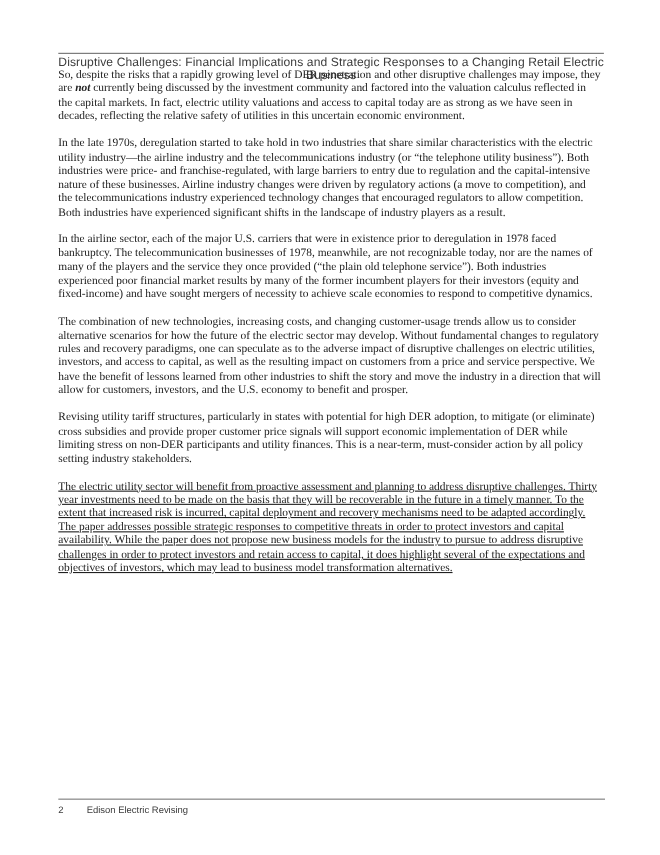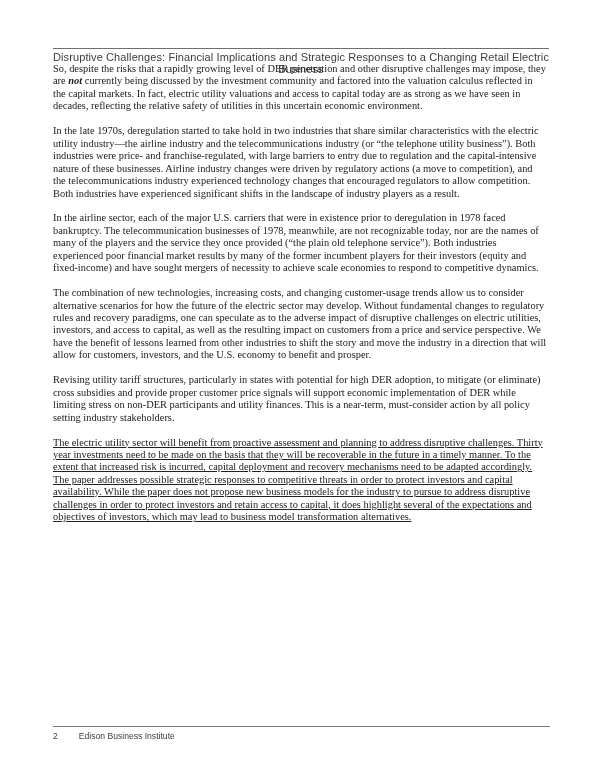--- a/index.html
+++ b/index.html
@@ -88,16 +88,16 @@
       <p><span>In the late 1970s, deregulation started to take hold in two industries that share similar characteristics with the electric utility industry—the airline industry and the telecommunications industry (or “the telephone utility business”). Both industries were price- and franchise-regulated, with large barriers to entry due to regulation and the capital-intensive nature of these businesses. Airline industry changes were driven by regulatory actions (a move to competition), and the telecommunications industry experienced technology changes that encouraged regulators to allow competition. Both industries have experienced significant shifts in the landscape of industry players as a result.</span></p>
       <p><span>In the airline sector, each of the major U.S. carriers that were in existence prior to deregulation in 1978 faced bankruptcy. The telecommunication businesses of 1978, meanwhile, are not recognizable today, nor are the names of many of the players and the service they once provided (“the plain old telephone service”). Both industries experienced poor financial market results by many of the former incumbent players for their investors (equity and fixed-income) and have sought mergers of necessity to achieve scale economies to respond to competitive dynamics.</span></p>
       <p><span>The combination of new technologies, increasing costs, and changing customer-usage trends allow us to consider alternative scenarios for how the future of the electric sector may develop. Without fundamental changes to regulatory rules and recovery paradigms, one can speculate as to the adverse impact of disruptive challenges on electric utilities, investors, and access to capital, as well as the resulting impact on customers from a price and service perspective. We have the benefit of lessons learned from other industries to shift the story and move the industry in a direction that will allow for customers, investors, and the U.S. economy to benefit and prosper.</span></p>
       <p><span>Revising utility tariff structures, particularly in states with potential for high DER adoption, to mitigate (or eliminate) cross subsidies and provide proper customer price signals will support economic implementation of DER while limiting stress on non-DER participants and utility finances. This is a near-term, must-consider action by all policy setting industry stakeholders.</span></p>
       <p><span>The electric utility sector will benefit from proactive assessment and planning to address disruptive challenges. Thirty year investments need to be made on the basis that they will be recoverable in the future in a timely manner. To the extent that increased risk is incurred, capital deployment and recovery mechanisms need to be adapted accordingly. The paper addresses possible strategic responses to competitive threats in order to protect investors and capital availability. While the paper does not propose new business models for the industry to pursue to address disruptive challenges in order to protect investors and retain access to capital, it does highlight several of the expectations and objectives of investors, which may lead to business model transformation alternatives.</span></p>
     </div>
 
   <div class="footer-rule"></div>
 
   <div class="page-footer">
-    <span class="footer-page-num">2</span><span class="footer-org">Edison Business Institute</span>
+    <span class="footer-page-num">2</span><span class="footer-org">Edison Electric Revising</span>
   </div>
 
 </div>
 
 </body></html>

